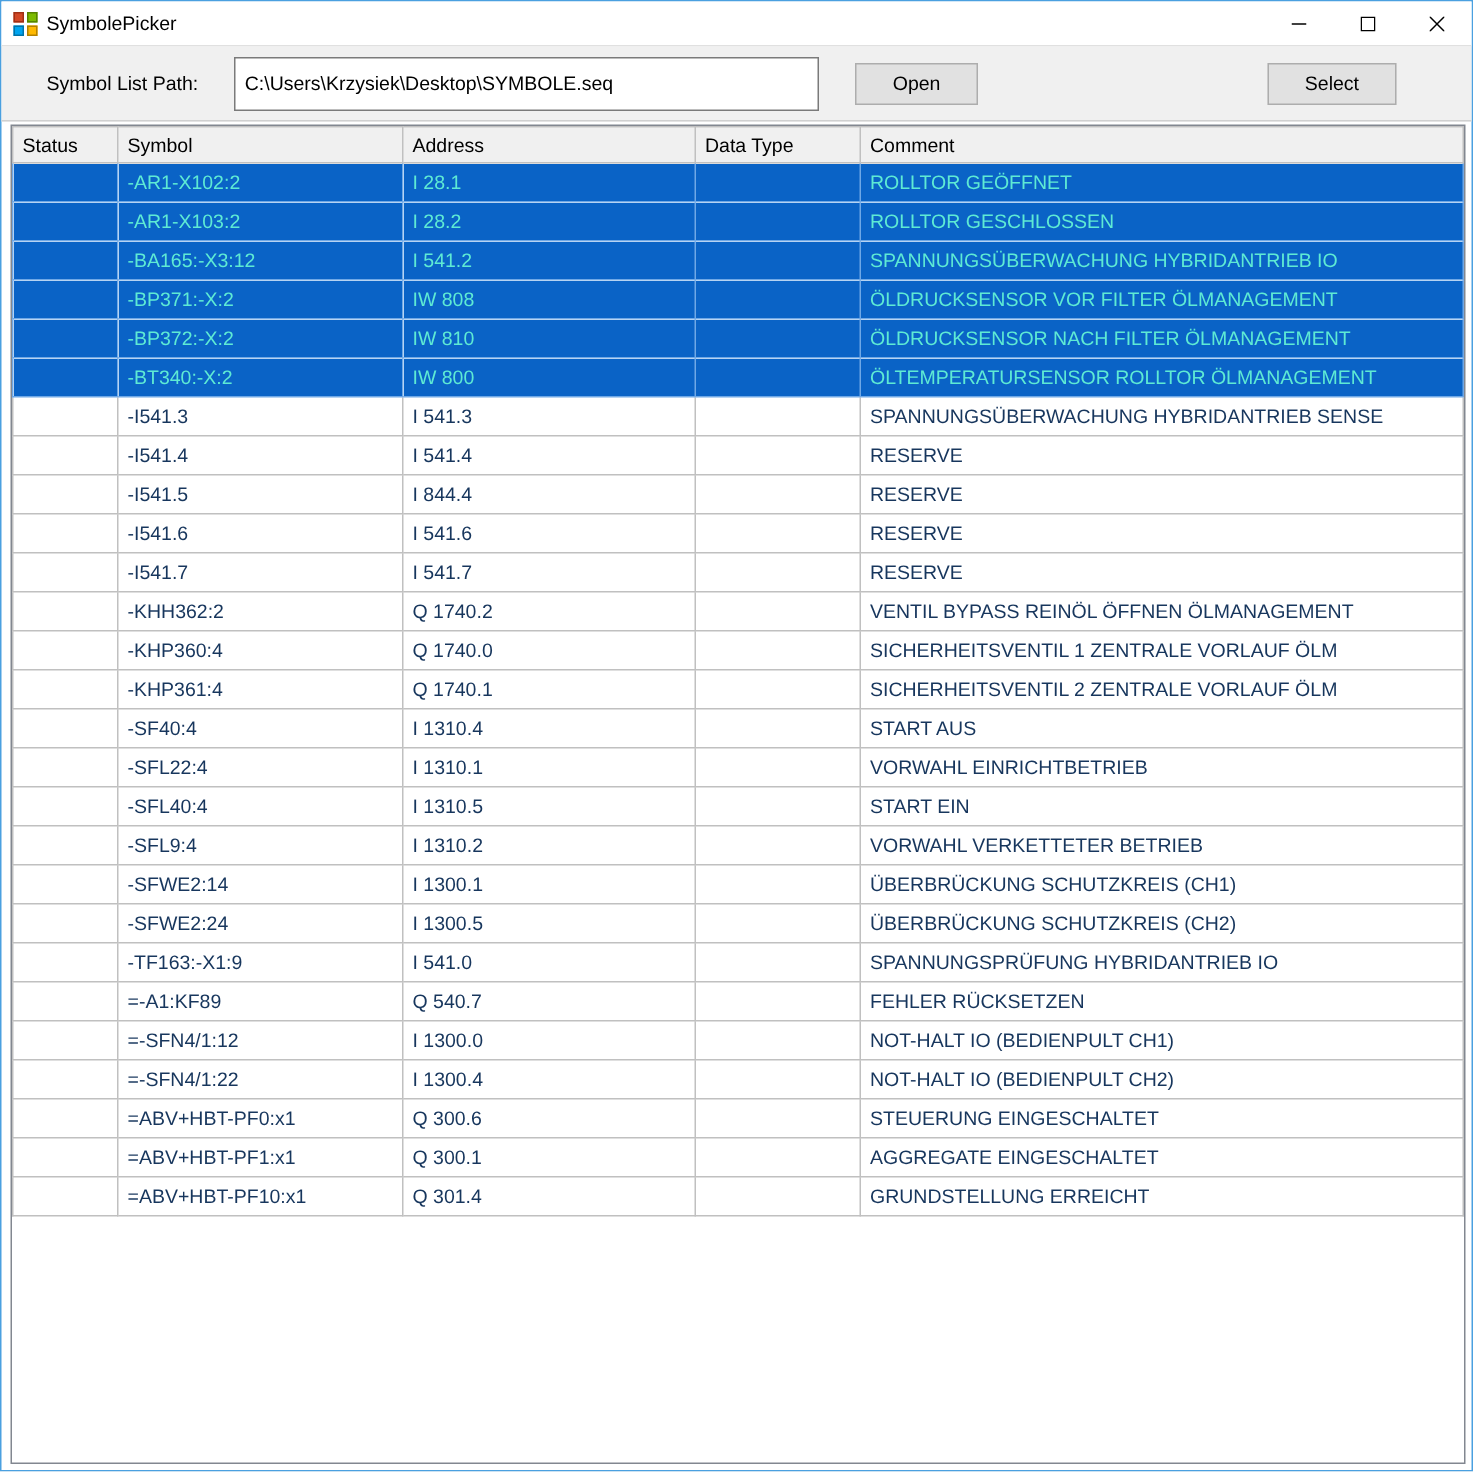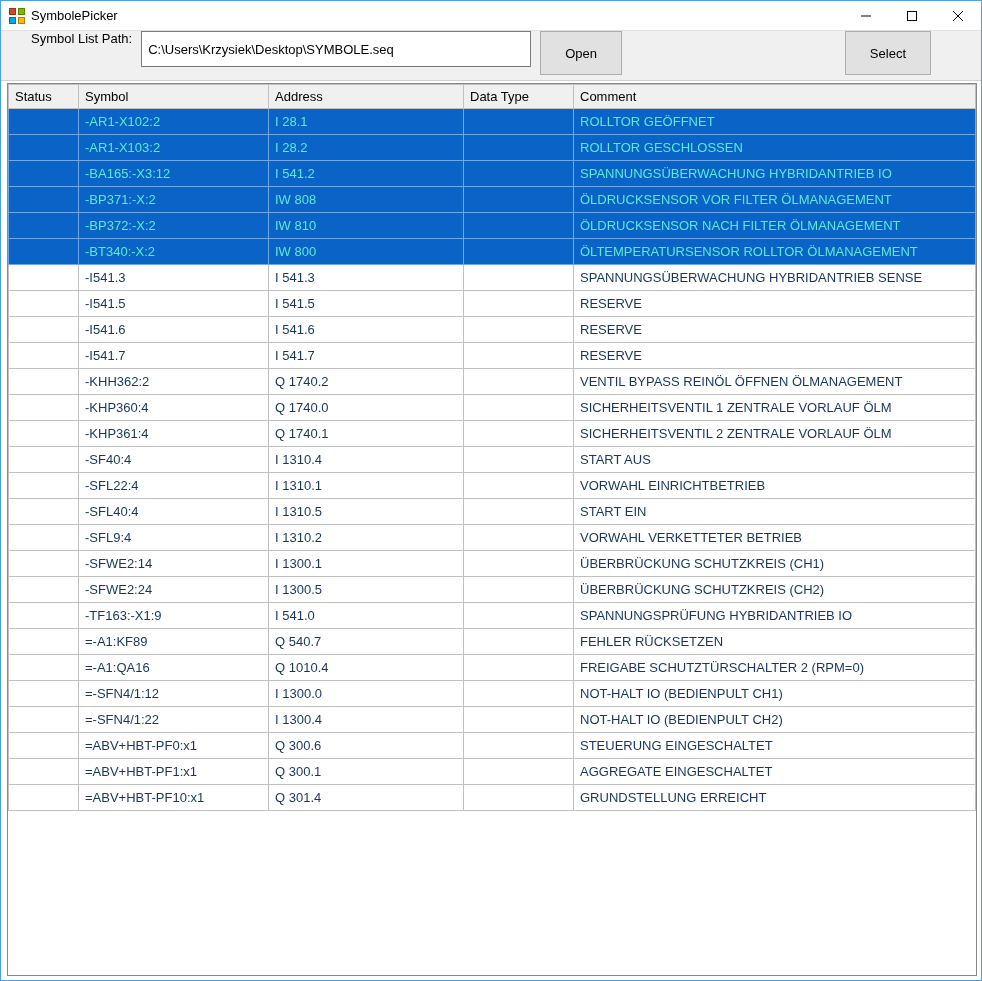--- a/index.html
+++ b/index.html
@@ -59,40 +59,40 @@
     align-items: center;
     justify-content: center;
     font-family: "Segoe UI Symbol", sans-serif;
     font-size: 11px;
   }
   .titlebar-btn svg { display:block; }
   .toolbar {
     height: 50px;
     background: #f0f0f0;
     display: flex;
-    align-items: flex-start;
+    align-items: center;
     padding: 0 20px;
-    gap: 9px;
+    gap: 24px;
     border-bottom: 1px solid #d0d0d0;
   }
   .toolbar-label {
     font-size: 13px;
     margin-left: 10px;
   }
   .path-input {
     width: 390px;
     height: 36px;
     border: 1px solid #7a7a7a;
     background: #ffffff;
     padding: 0 6px;
     font-size: 13px;
     font-family: inherit;
   }
   .btn {
-    height: 44px;
+    height: 28px;
     padding: 0 24px;
     background: #e1e1e1;
     border: 1px solid #adadad;
     font-size: 13px;
     font-family: inherit;
     cursor: pointer;
   }
   .btn.select {
     margin-left: auto;
     margin-right: 30px;
@@ -256,22 +256,29 @@
             </tr>
             <tr>
               <td></td>
               <td>-I541.3</td>
               <td>I 541.3</td>
               <td></td>
               <td>SPANNUNGSÜBERWACHUNG HYBRIDANTRIEB SENSE</td>
             </tr>
             <tr>
               <td></td>
+              <td>-I541.4</td>
+              <td>I 541.4</td>
+              <td></td>
+              <td>RESERVE</td>
+            </tr>
+            <tr>
+              <td></td>
               <td>-I541.5</td>
-              <td>I 541.5</td>
+              <td>I 844.4</td>
               <td></td>
               <td>RESERVE</td>
             </tr>
             <tr>
               <td></td>
               <td>-I541.6</td>
               <td>I 541.6</td>
               <td></td>
               <td>RESERVE</td>
             </tr>
@@ -351,27 +358,20 @@
               <td>I 541.0</td>
               <td></td>
               <td>SPANNUNGSPRÜFUNG HYBRIDANTRIEB IO</td>
             </tr>
             <tr>
               <td></td>
               <td>=-A1:KF89</td>
               <td>Q 540.7</td>
               <td></td>
               <td>FEHLER RÜCKSETZEN</td>
-            </tr>
-            <tr>
-              <td></td>
-              <td>=-A1:QA16</td>
-              <td>Q 1010.4</td>
-              <td></td>
-              <td>FREIGABE SCHUTZTÜRSCHALTER 2 (RPM=0)</td>
             </tr>
             <tr>
               <td></td>
               <td>=-SFN4/1:12</td>
               <td>I 1300.0</td>
               <td></td>
               <td>NOT-HALT IO (BEDIENPULT CH1)</td>
             </tr>
             <tr>
               <td></td>

